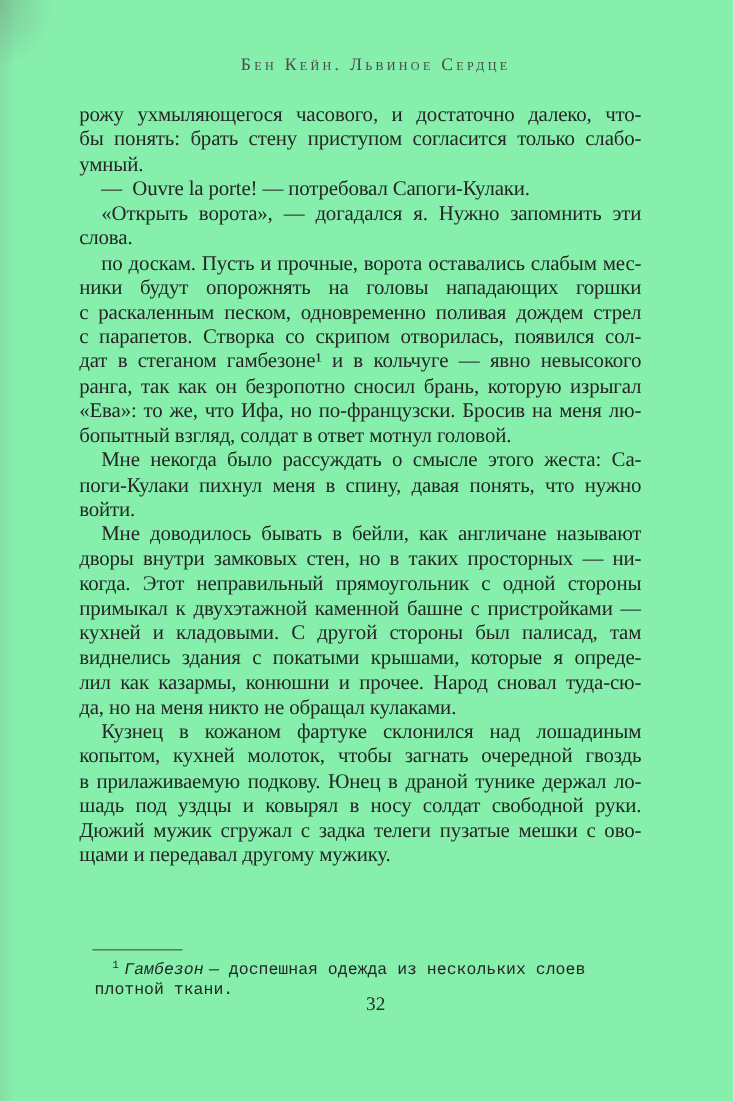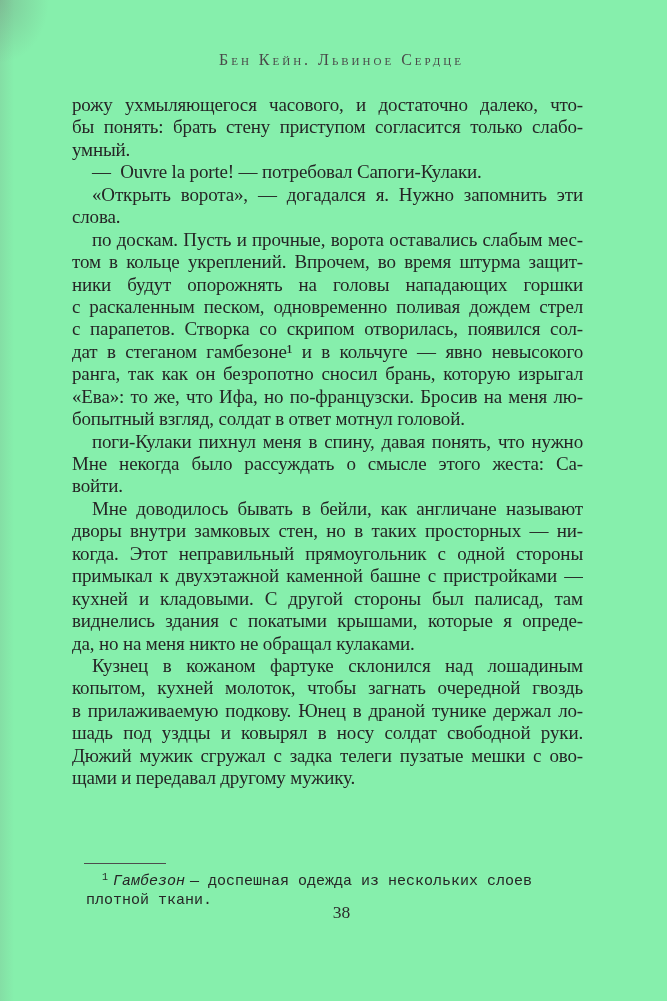--- a/index.html
+++ b/index.html
@@ -92,51 +92,51 @@
       </div>
       <div class="paragraph indent">
         <div class="line">— Ouvre la porte! — потребовал Сапоги-Кулаки.</div>
       </div>
       <div class="paragraph indent">
         <div class="line">«Открыть ворота», — догадался я. Нужно запомнить эти</div>
         <div class="line">слова.</div>
       </div>
       <div class="paragraph indent">
         <div class="line">по доскам. Пусть и прочные, ворота оставались слабым мес-</div>
-        <div class="line">том в кольце укреплений. Впрочем, во время штурма защит-</div>
         <div class="line">ники будут опорожнять на головы нападающих горшки</div>
         <div class="line">с раскаленным песком, одновременно поливая дождем стрел</div>
         <div class="line">с парапетов. Створка со скрипом отворилась, появился сол-</div>
         <div class="line">дат в стеганом гамбезоне¹ и в кольчуге — явно невысокого</div>
         <div class="line">ранга, так как он безропотно сносил брань, которую изрыгал</div>
         <div class="line">«Ева»: то же, что Ифа, но по-французски. Бросив на меня лю-</div>
         <div class="line">бопытный взгляд, солдат в ответ мотнул головой.</div>
       </div>
       <div class="paragraph indent">
+        <div class="line">Мне некогда было рассуждать о смысле этого жеста: Са-</div>
         <div class="line">поги-Кулаки пихнул меня в спину, давая понять, что нужно</div>
-        <div class="line">Мне некогда было рассуждать о смысле этого жеста: Са-</div>
         <div class="line">войти.</div>
       </div>
       <div class="paragraph indent">
         <div class="line">Мне доводилось бывать в бейли, как англичане называют</div>
         <div class="line">дворы внутри замковых стен, но в таких просторных — ни-</div>
         <div class="line">когда. Этот неправильный прямоугольник с одной стороны</div>
         <div class="line">примыкал к двухэтажной каменной башне с пристройками —</div>
         <div class="line">кухней и кладовыми. С другой стороны был палисад, там</div>
         <div class="line">виднелись здания с покатыми крышами, которые я опреде-</div>
+        <div class="line">лил как казармы, конюшни и прочее. Народ сновал туда-сю-</div>
         <div class="line">да, но на меня никто не обращал кулаками.</div>
       </div>
       <div class="paragraph indent">
         <div class="line">Кузнец в кожаном фартуке склонился над лошадиным</div>
         <div class="line">копытом, кухней молоток, чтобы загнать очередной гвоздь</div>
         <div class="line">в прилаживаемую подкову. Юнец в драной тунике держал ло-</div>
         <div class="line">шадь под уздцы и ковырял в носу солдат свободной руки.</div>
         <div class="line">Дюжий мужик сгружал с задка телеги пузатые мешки с ово-</div>
         <div class="line">щами и передавал другому мужику.</div>
       </div>
     </div>
 
   <div class="footnote-rule"></div>
 
   <div class="footnote"><sup>1</sup><span class="term">Гамбезон</span><span>— доспешная одежда из нескольких слоев плотной ткани.</span></div>
 
-  <div class="page-number">38</div>
+  <div class="page-number">32</div>
 </div>
 
 </body></html>

